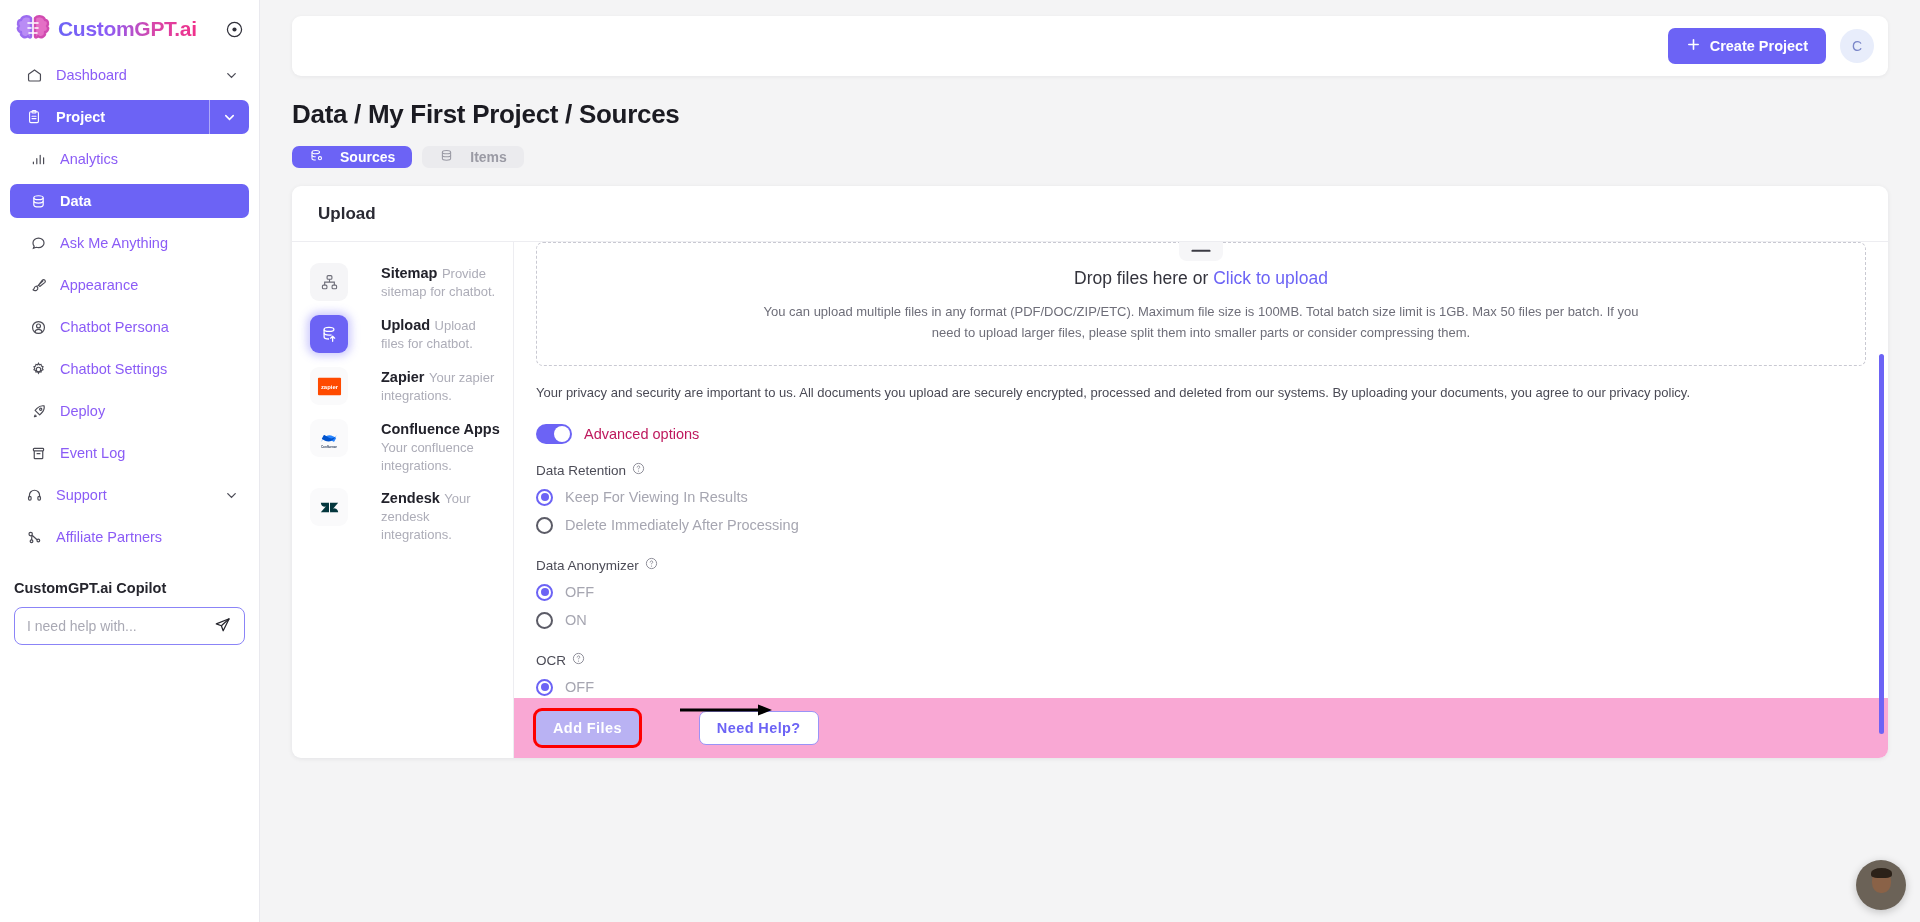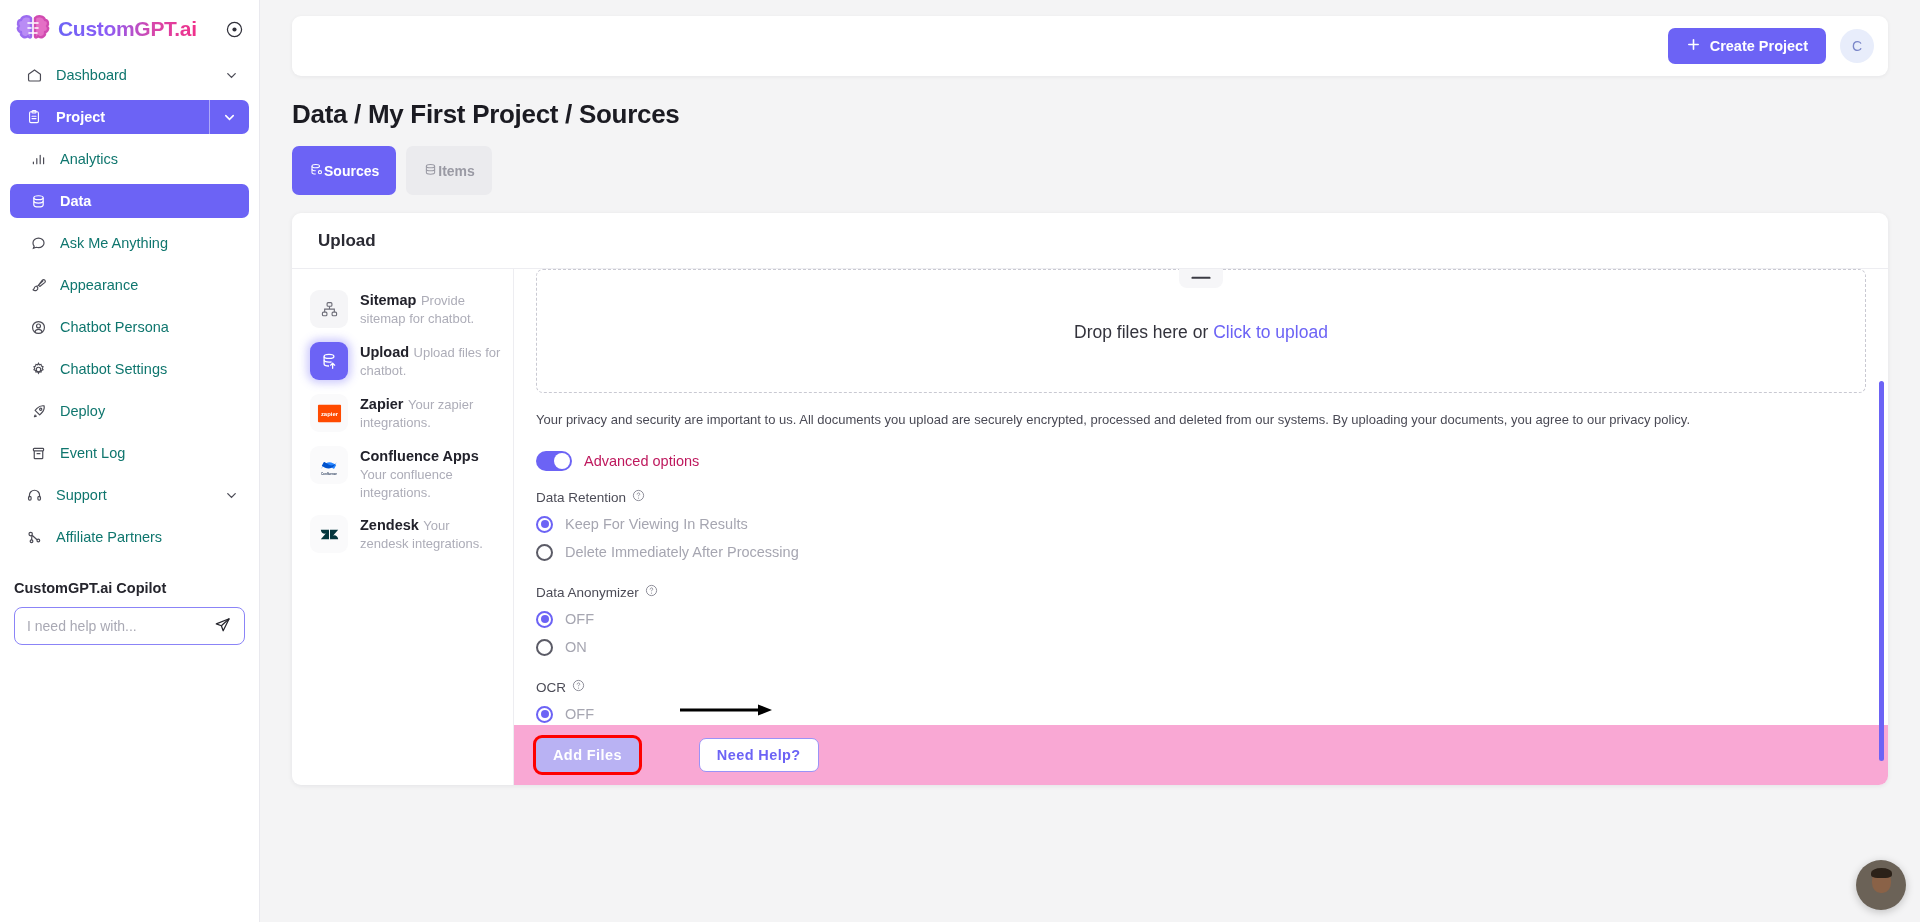--- a/index.html
+++ b/index.html
@@ -33,21 +33,21 @@
   }
   .brand-collapse {
     margin-left: auto; width: 18px; height: 18px;
     display: flex; align-items: center; justify-content: center;
   }
   .nav { padding: 4px 10px 0 10px; }
   .nav-item {
     display: flex; align-items: center;
     height: 34px; margin: 0 0 8px 0;
     border-radius: 7px; padding-left: 14px;
-    color: #0f766e; font-size: 14.5px;
+    color: #8b5cf6; font-size: 14.5px;
     cursor: pointer; position: relative;
   }
   .nav-item .nico {
     width: 20px; flex: 0 0 20px; display:flex; align-items:center; justify-content:center;
     margin-right: 12px;
   }
   .nav-item .nlabel { white-space: nowrap; }
   .nav-item.sub { padding-left: 18px; font-size: 14.5px; }
   .nav-item.active {
     background: #6c63f5; color: #ffffff; font-weight: bold;
@@ -94,22 +94,22 @@
     display: flex; align-items: center; justify-content: center;
   }
 
   .page-title {
     font-size: 26px; font-weight: bold; color: #1b1b22;
     margin: 23px 0 0 0; letter-spacing: -0.3px;
   }
 
   .tabs { display: flex; gap: 10px; margin-top: 16px; }
   .tab {
-    height: 49px; border-radius: 7px; padding: 0 17px;
-    display: flex; align-items: center; gap: 0;
+    height: 22px; border-radius: 7px; padding: 0 17px;
+    display: flex; align-items: center; gap: 16px;
     font-size: 14px; font-weight: bold; cursor: pointer; border: 0;
     font-family: "Liberation Sans", sans-serif;
   }
   .tab.active { background: #6c63f5; color: #fff; }
   .tab.inactive { background: #ebebee; color: #9a9aa4; }
 
   .card {
     margin-top: 18px; background: #fff;
     border-radius: 9px; box-shadow: 0 1px 5px rgba(16,16,40,.07);
     height: 572px; position: relative; overflow: hidden;
@@ -125,21 +125,21 @@
   .srclist { width: 222px; flex: 0 0 222px; border-right: 1px solid #ededf1; padding: 14px 0 0 0; }
   .src {
     display: flex; gap: 12px; padding: 7px 12px 7px 18px; cursor: pointer; align-items: flex-start;
   }
   .src-ico {
     width: 38px; height: 38px; flex: 0 0 38px; border-radius: 9px;
     background: #f5f5f7; display: flex; align-items: center; justify-content: center;
   }
   .src-ico.sel { background: #6c63f5; box-shadow: 0 0 9px 3px rgba(108,99,245,.35); }
   .src-ico.white { background: #fafafb; }
-  .src-txt { padding-top: 1px; }
+  .src-txt { padding-top: 1px; margin-left: 21px; }
   .src-name { font-size: 14.5px; font-weight: bold; color: #22222b; line-height: 18px; }
   .src-desc { font-size: 13px; color: #adadb8; line-height: 16px; max-width: 138px; }
 
   
   .rightpane { flex: 1; position: relative; padding: 0 22px 0 22px; overflow: hidden; }
   .drop {
     margin-top: 0; border: 1px dashed #c9c9d2; border-radius: 7px;
     height: 124px; position: relative;
     display: flex; flex-direction: column; align-items: center; justify-content: center;
   }
@@ -536,20 +536,21 @@
 
           <div class="drop">
             <div class="drop-icon-stub">
               <svg viewBox="0 0 30 10" width="26" height="9">
                   <rect x="4" y="3" width="22" height="2.4" rx="1" fill="#3b3b44"></rect>
                 </svg>
             </div>
             <div class="drop-title">
               <span>Drop files here or </span><span class="lnk">Click to upload</span>
             </div>
+            <div class="drop-sub">You can upload multiple files in any format (PDF/DOC/ZIP/ETC). Maximum file size is 100MB. Total batch size limit is 1GB. Max 50 files per batch. If you need to upload larger files, please split them into smaller parts or consider compressing them.</div>
           </div>
 
           <div class="privacy">Your privacy and security are important to us. All documents you upload are securely encrypted, processed and deleted from our systems. By uploading your documents, you agree to our privacy policy.</div>
 
           <div class="adv-row">
             <div class="toggle">
                 <span class="knob"></span>
               </div>
             <span class="adv-label">Advanced options</span>
           </div>

